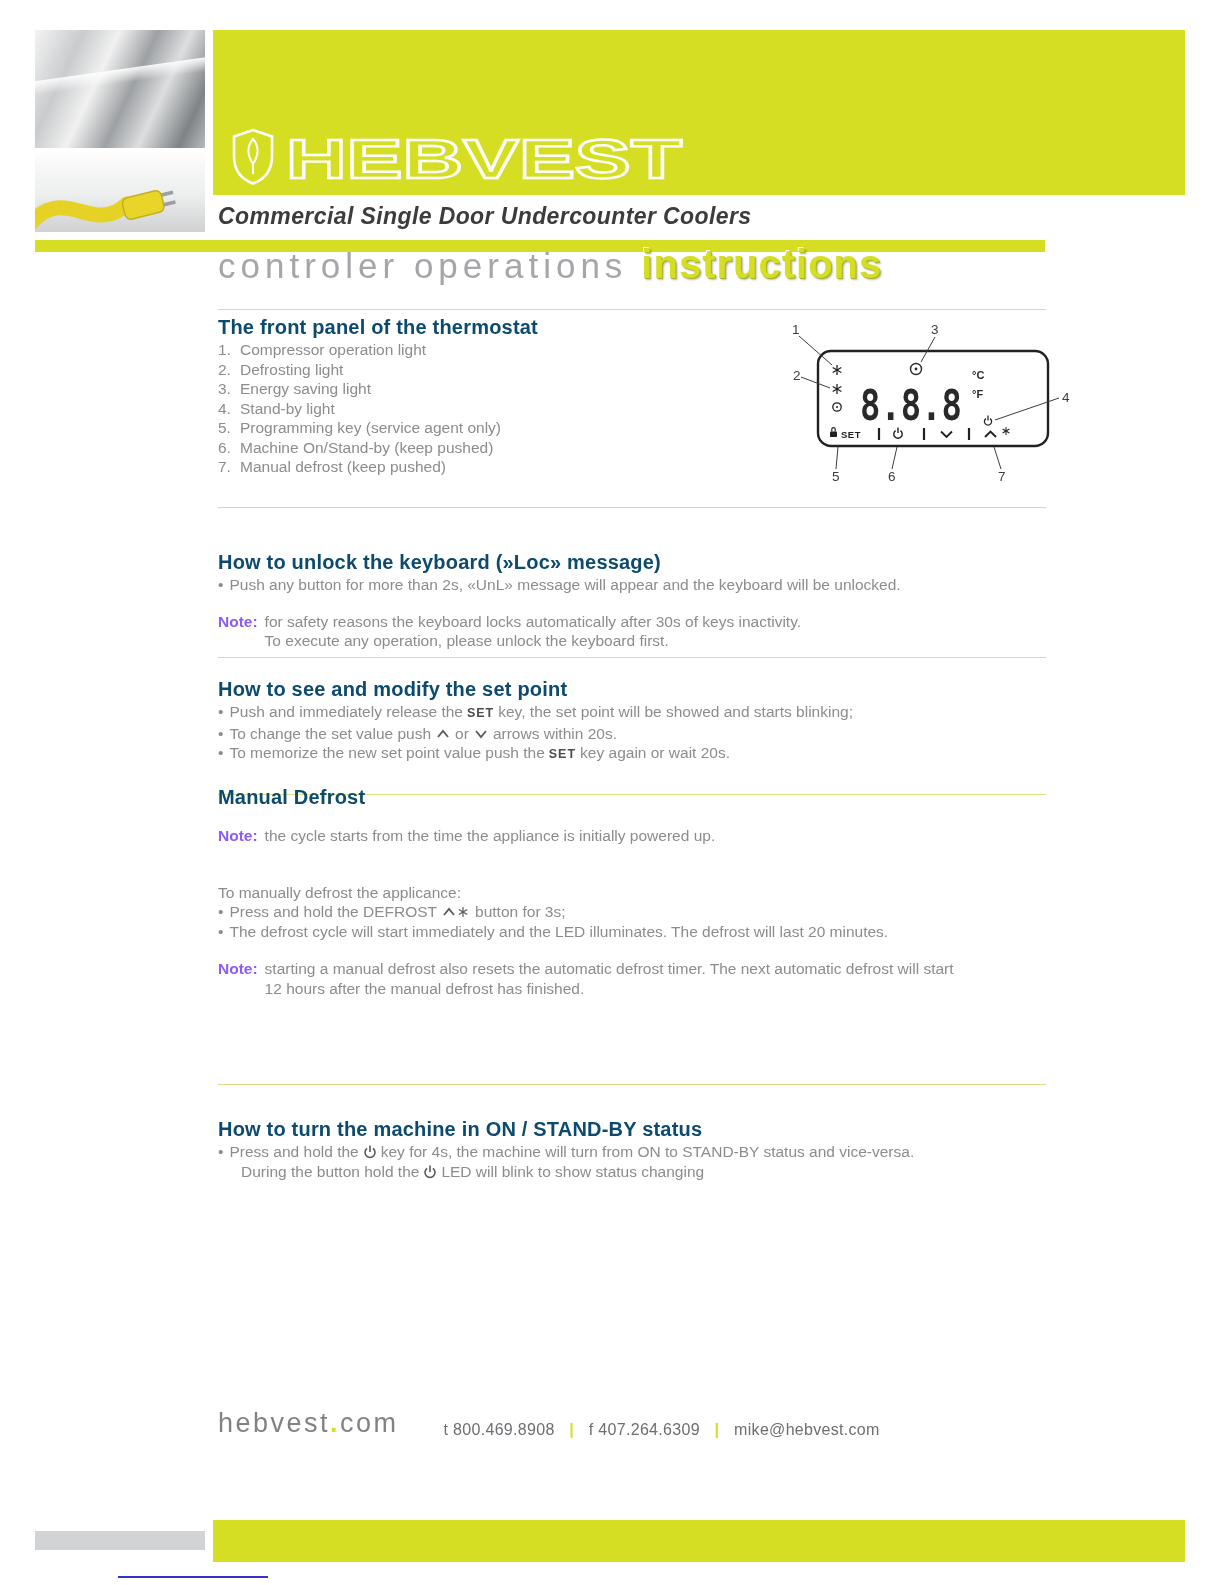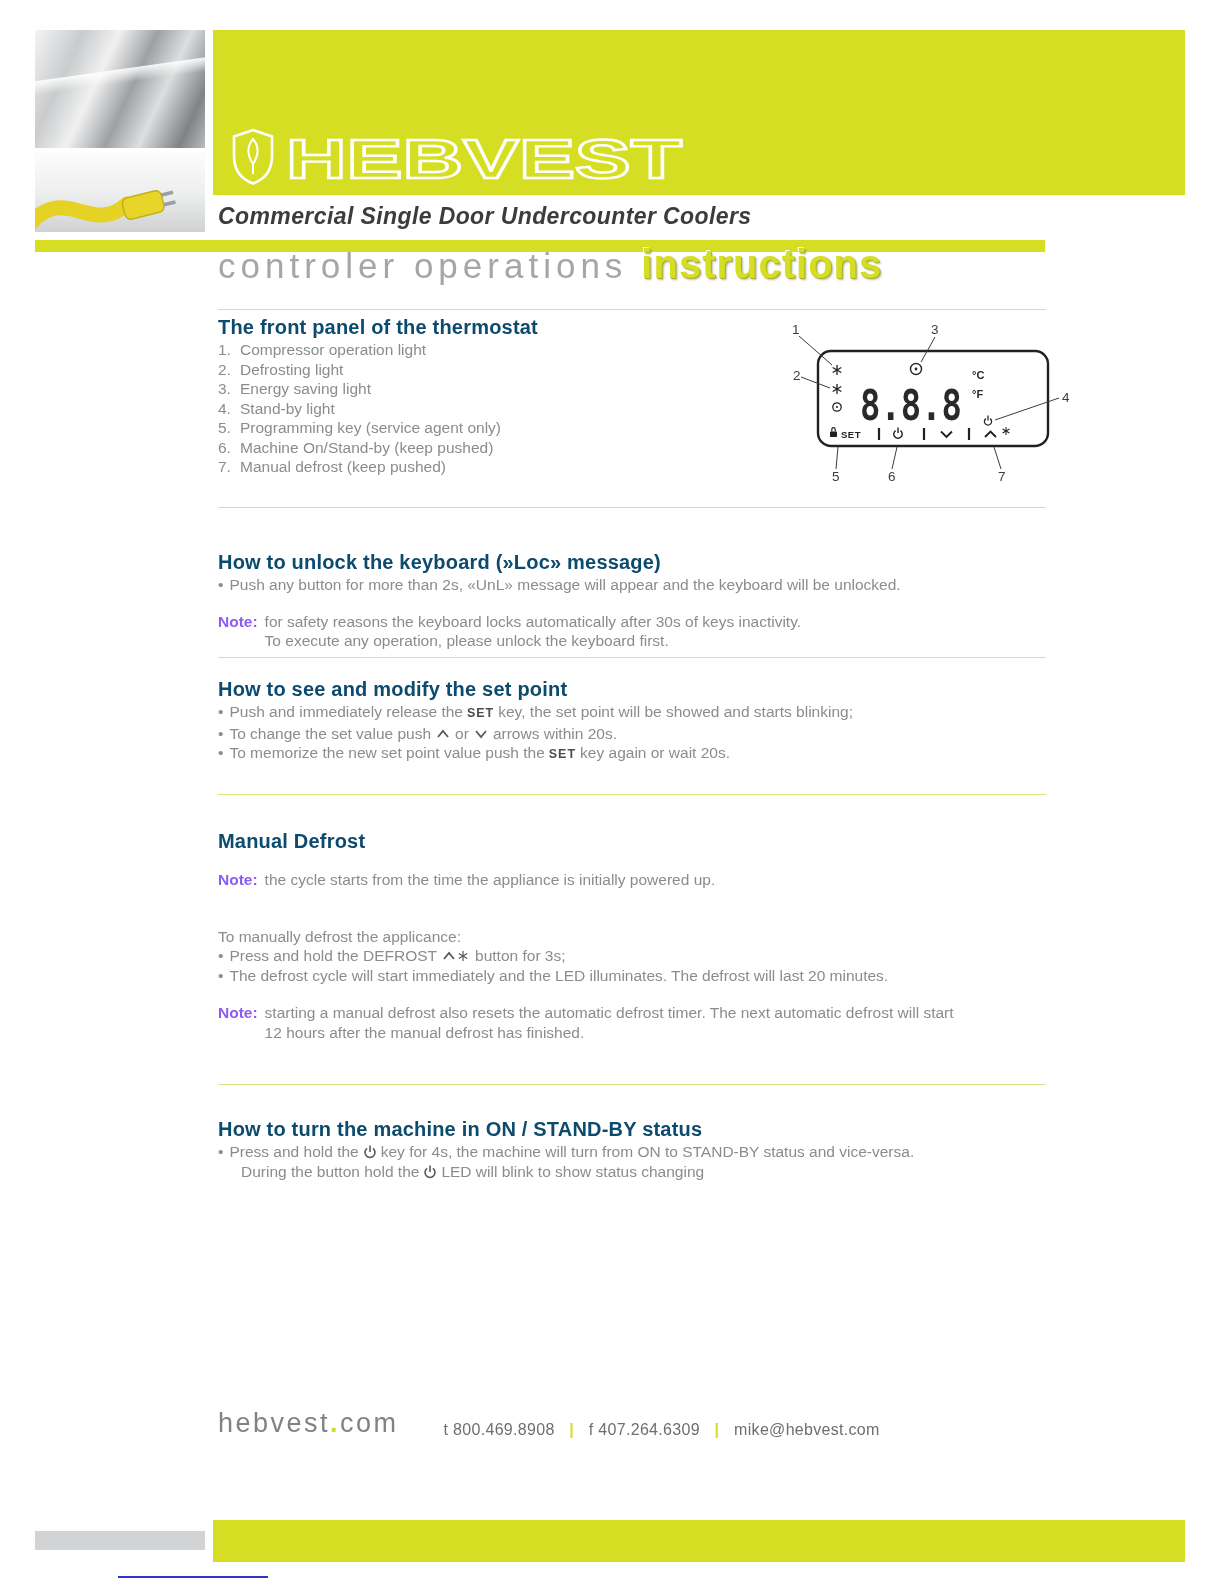--- a/index.html
+++ b/index.html
@@ -58,21 +58,21 @@
   .note { display:flex; margin-top:17px; }
   .note-label { font-weight:bold; color:#8b5cf6; margin-right:7px; white-space:nowrap; }
   .note-body { max-width:710px; }
 
   .sec-unlock { top:544px;margin-top:9px; }
   .sec-unlock .bullet-row { margin-top:3px; }
 
   .sec-setpoint { top:680px; }
   .sec-setpoint .bullet-row { margin-top:0; }
 
-  .sec-defrost { top:832px; }
+  .sec-defrost { top:788px; }
   .sec-defrost .p1 { margin-top:1px; }
   .sec-defrost .note-1 { margin-top:19px; }
   .sec-defrost .p2 { margin-top:37px; }
   .sec-defrost .note-2 { margin-top:18px; }
 
   .sec-onoff { top:1120px; }
   .sec-onoff .cont { margin-left:23px; }
 
   .inline-icon { display:inline-block; vertical-align:-2px; margin:0 4px; }
   .inline-set {

